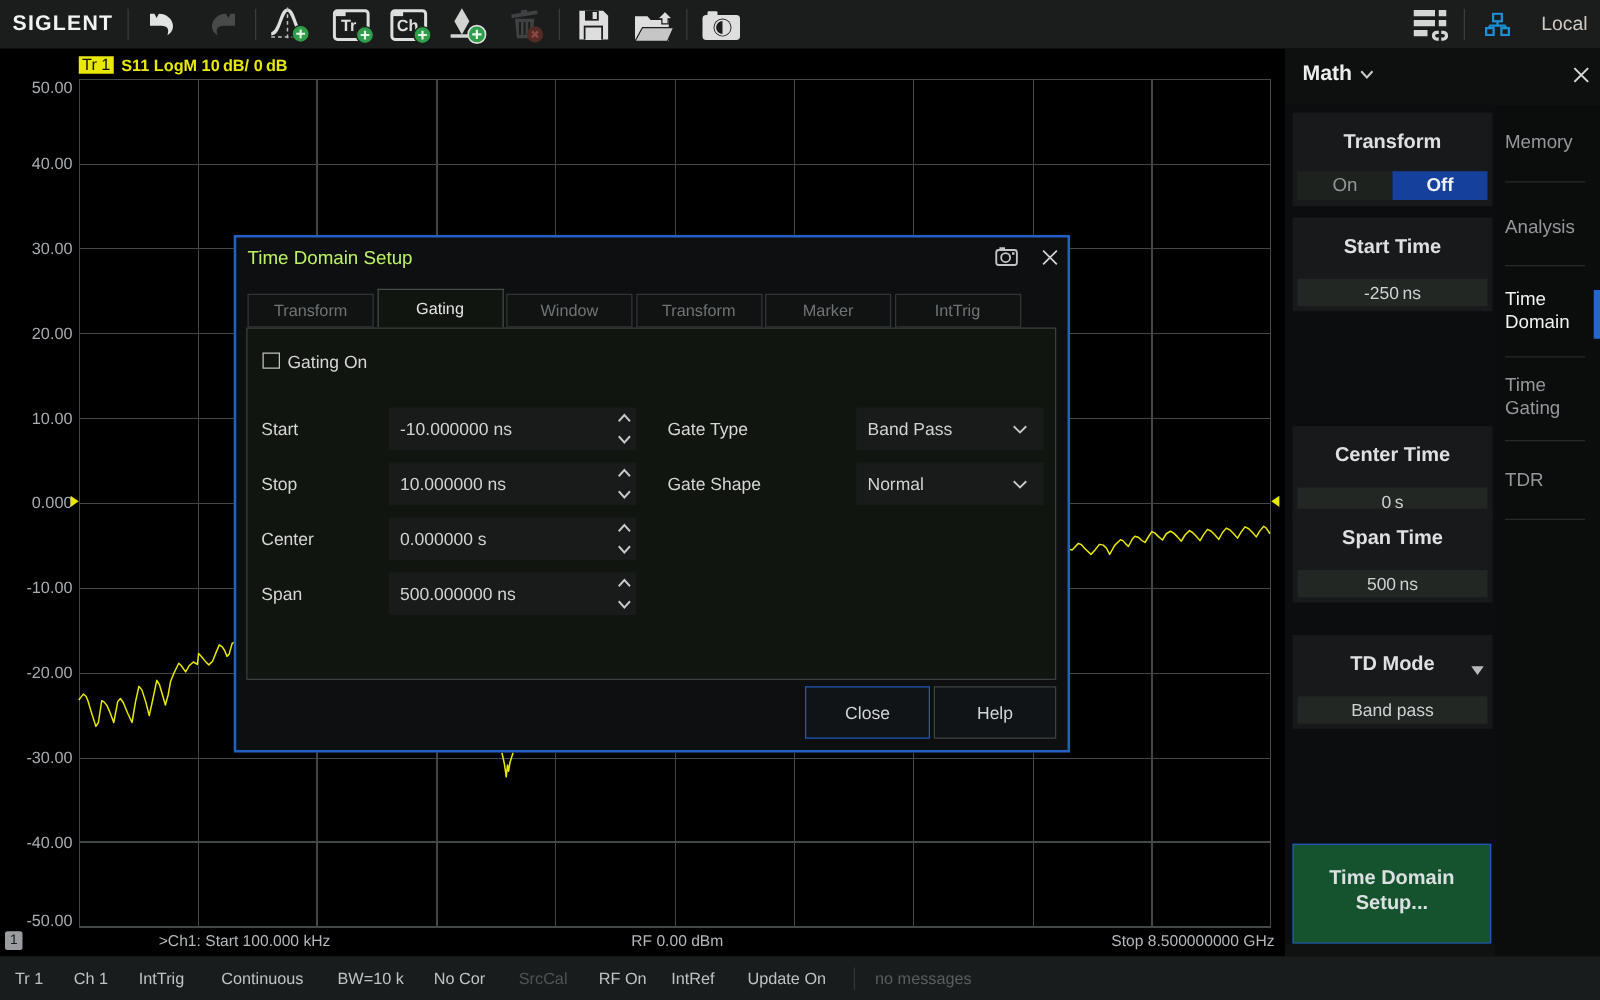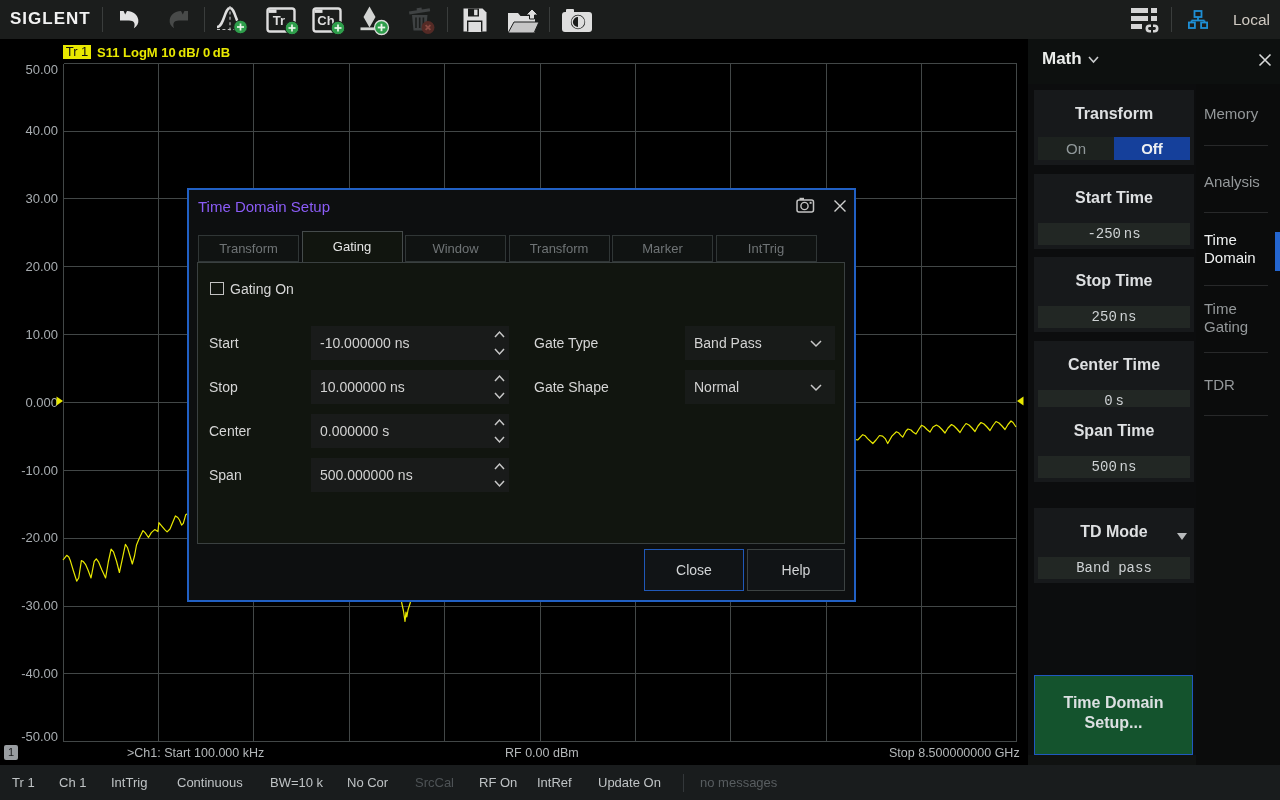--- a/index.html
+++ b/index.html
@@ -1,21 +1,21 @@
 <!DOCTYPE html>
 <html><head>
 <meta charset="utf-8">
 <style>
 html,body{margin:0;padding:0;width:1280px;height:800px;background:#000;overflow:hidden;
 font-family:"Liberation Sans",sans-serif;}
 *{box-sizing:border-box;}
 .abs{position:absolute;white-space:nowrap;}
 .blk{left:6px;width:160px;height:75px;background:#17191b;}
 .blkt{position:absolute;left:0;top:15px;width:100%;text-align:center;font-size:16px;font-weight:bold;color:#dee0e2;}
-.blkv{position:absolute;left:4px;top:49px;width:152px;height:22px;background:#222724;color:#ced2d4;font-size:14px;text-align:center;line-height:22px;font-family:Liberation Mono, monospace;}
+.blkv{position:absolute;left:4px;top:49px;width:152px;height:22px;background:#222724;color:#ced2d4;font-size:14px;text-align:center;line-height:22px;}
 .menu{font-size:15px;}
 .menusep{left:176px;width:64px;height:1px;background:#28292a;}
 .tab{position:absolute;top:45px;width:101px;height:26.5px;background:#101312;border:1px solid #303636;color:#6f7476;font-size:13px;text-align:center;line-height:25px;}
 .frow{position:absolute;left:113px;width:198px;height:34px;background:#191b1a;color:#d2d2d2;font-size:14px;line-height:34px;padding-left:9px;}
 .flbl{position:absolute;left:11px;height:34px;color:#d6d6d6;font-size:14px;line-height:34px;}
 .fsel{position:absolute;left:487px;width:150px;height:34px;background:#181b19;color:#d2d2d2;font-size:14px;line-height:34px;padding-left:9px;}
 .spin{position:absolute;right:3px;width:13px;height:34px;top:0;}
 </style>
 </head>
 <body>
@@ -185,24 +185,20 @@
 
   <div class="abs blk" style="top:51px;">
     <div class="blkt">Transform</div>
     <div class="abs" style="left:4px;top:47px;width:76px;height:23px;background:#1d221f;color:#90989a;font-size:15px;text-align:center;line-height:23px;">On</div>
     <div class="abs" style="left:80px;top:47px;width:76px;height:23px;background:#15409b;color:#eef0f2;font-size:15px;font-weight:bold;text-align:center;line-height:23px;">Off</div>
   </div>
   <div class="abs blk" style="top:134.5px;">
     <div class="blkt">Start Time</div>
     <div class="blkv">-250 ns</div>
   </div>
-  <div class="abs blk" style="top:218px;">
-    <div class="blkt">Stop Time</div>
-    <div class="blkv">250 ns</div>
-  </div>
   <div class="abs blk" style="top:301.5px;">
     <div class="blkt">Center Time</div>
     <div class="blkv">0 s</div>
   </div>
   <div class="abs blk" style="top:368px;">
     <div class="blkt">Span Time</div>
     <div class="blkv">500 ns</div>
   </div>
   <div class="abs blk" style="top:468.5px;">
     <div class="blkt">TD Mode</div>
@@ -222,21 +218,21 @@
   <div class="abs menu" style="left:176px;top:192px;color:#f0f2f2;line-height:18px;">Time<br>Domain</div>
   <div class="abs" style="left:247px;top:193px;width:5px;height:39px;background:#2466d0;"></div>
   <div class="abs menusep" style="top:246px;"></div>
   <div class="abs menu" style="left:176px;top:261px;color:#94989a;line-height:18px;">Time<br>Gating</div>
   <div class="abs menusep" style="top:313px;"></div>
   <div class="abs menu" style="left:176px;top:337px;color:#94989a;">TDR</div>
   <div class="abs menusep" style="top:376px;"></div>
 </div>
 
 <div class="abs" id="dialog" style="left:187px;top:188px;width:669px;height:414px;background:#0d0f10;border:2px solid #2160c4;">
-  <div class="abs" style="left:9px;top:8px;font-size:15px;color:#8b5cf6;">Time Domain Setup</div>
+  <div class="abs" style="left:9px;top:8px;font-size:15px;color:#bef264;">Time Domain Setup</div>
   <svg class="abs" style="left:607px;top:7px;" width="19" height="16" viewBox="0 0 19 16">
     <rect x="1" y="3" width="16.5" height="12" rx="2" fill="none" stroke="#c4c4c4" stroke-width="1.5"></rect>
     <rect x="3.5" y="0.8" width="4.5" height="2.2" fill="#c4c4c4"></rect>
     <circle cx="8.5" cy="9" r="3.6" fill="none" stroke="#c4c4c4" stroke-width="1.4"></circle>
     <rect x="13.6" y="4.8" width="2" height="2" fill="#c4c4c4"></rect>
   </svg>
   <svg class="abs" style="left:644px;top:9px;" width="14" height="14" viewBox="0 0 14 14">
     <path d="M1.5 1.5 L12.5 12.5 M12.5 1.5 L1.5 12.5" stroke="#d0d0d0" stroke-width="1.4"></path>
   </svg>
 

